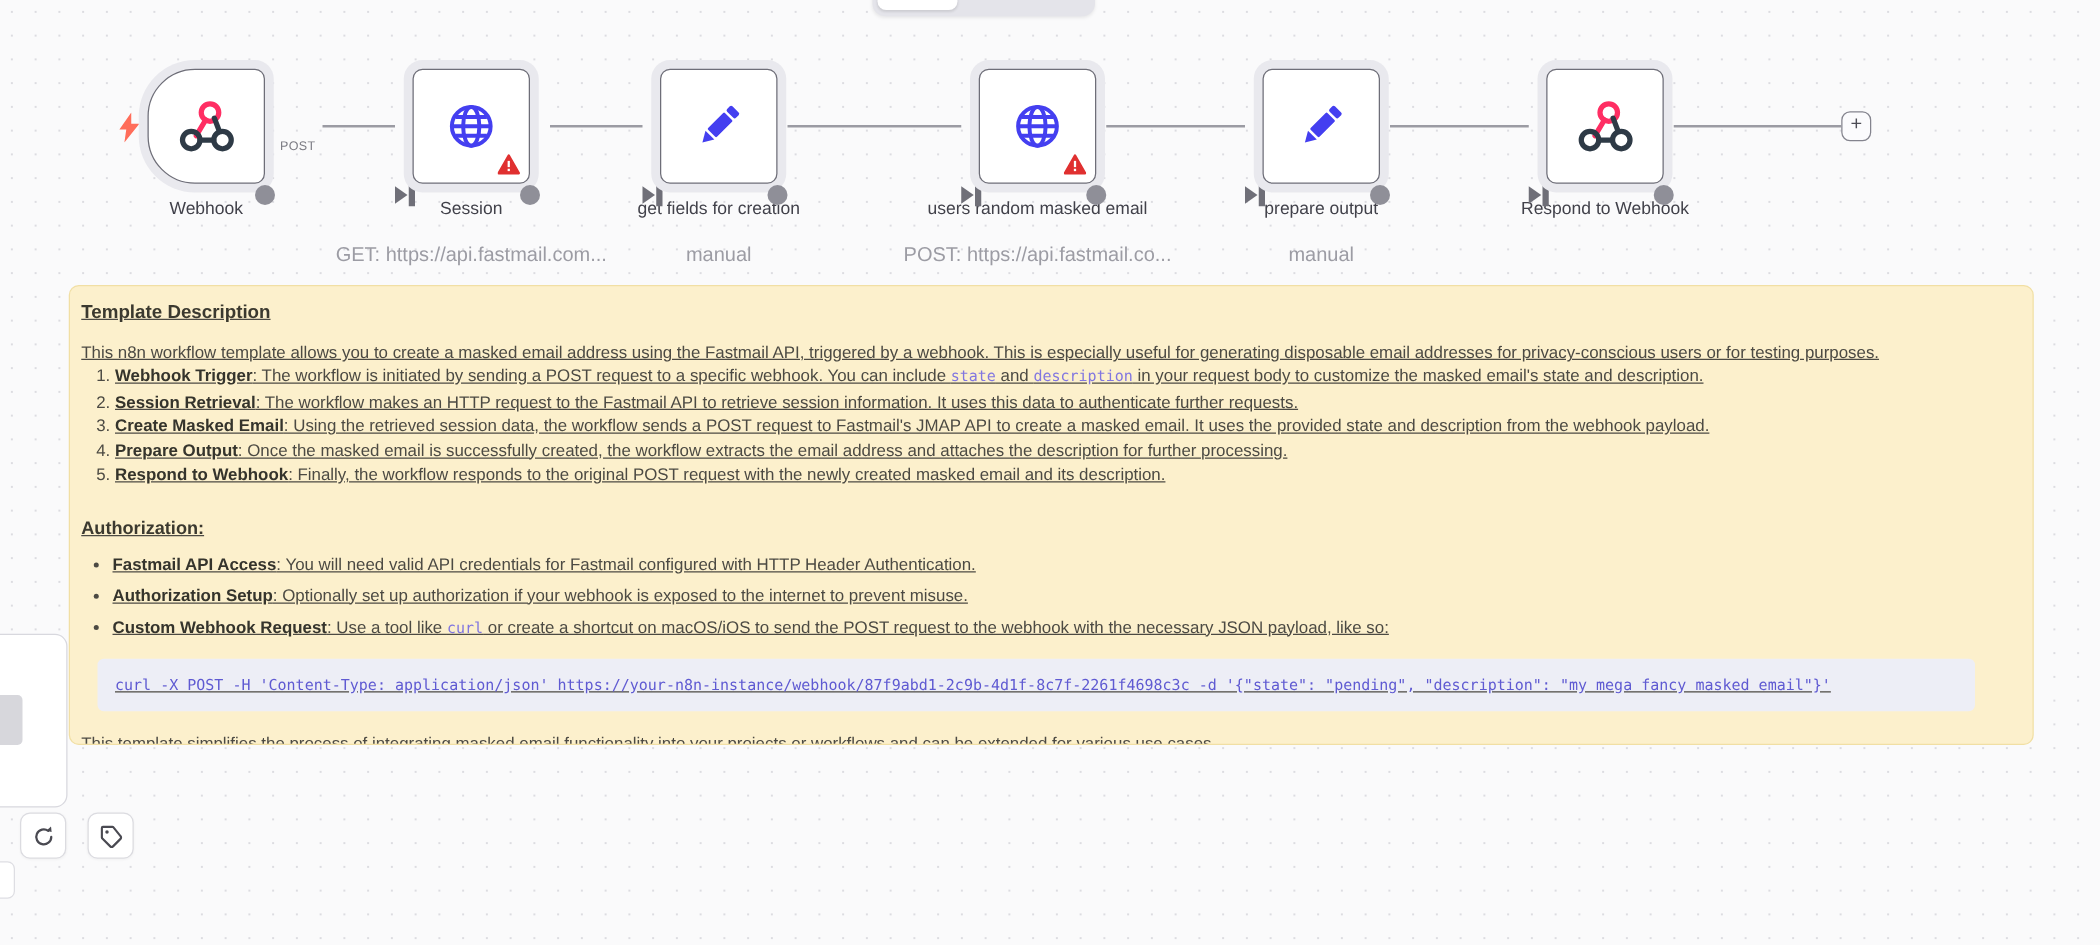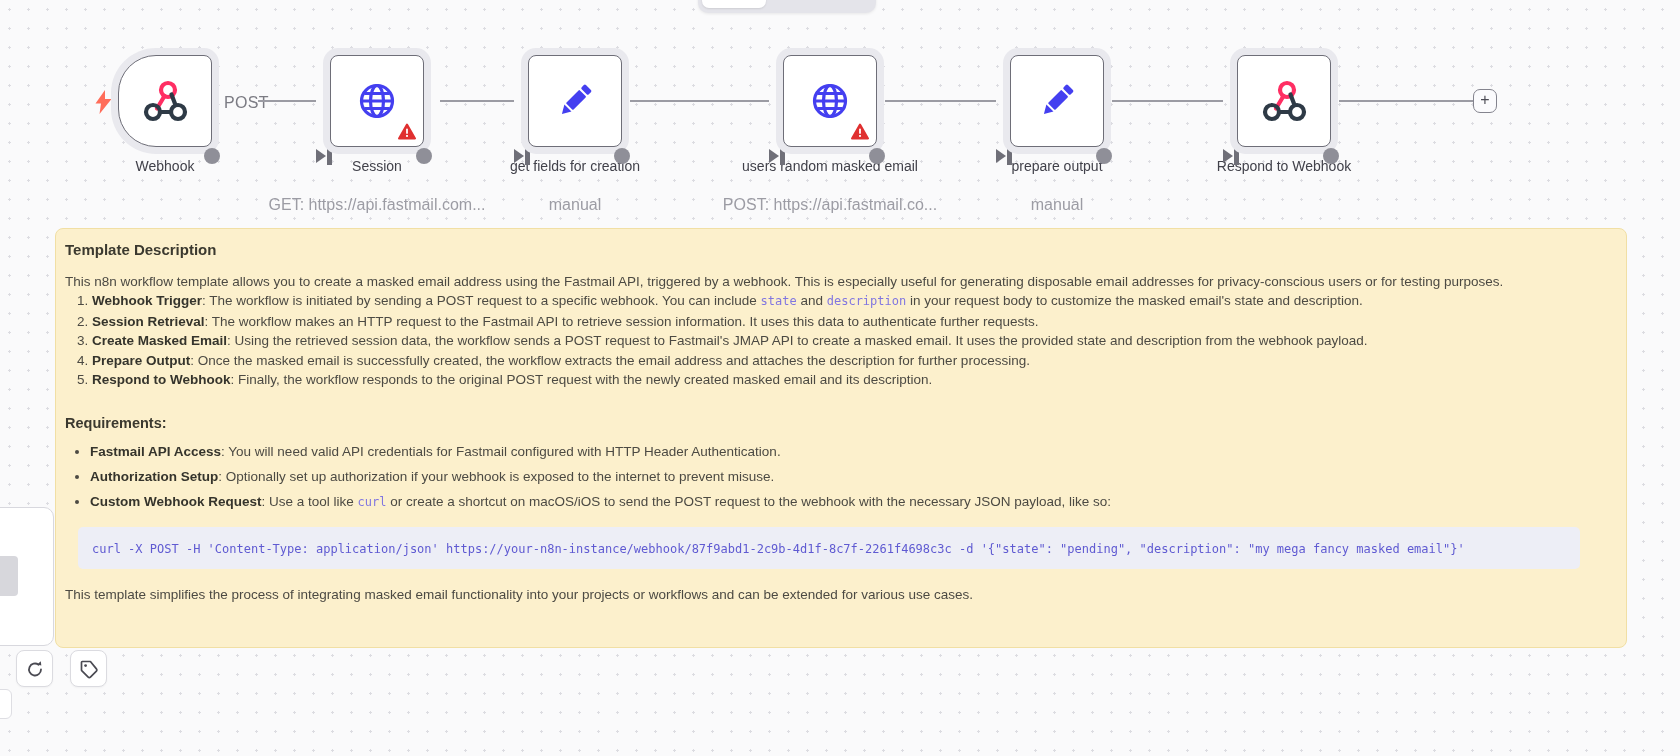--- a/index.html
+++ b/index.html
@@ -37,33 +37,33 @@
   .node-box.trigger { border-radius:38px 8px 8px 38px; }
   .warn { position:absolute; right:7px; bottom:6px; }
   .node-meta { width:230px; margin-left:-68px; margin-top:10px; text-align:center; }
   .node-label { font-size:14px; font-weight:500; color:#41414a; line-height:18px; }
   .node-sub { font-size:16px; color:#9c9ca4; margin-top:21px; }
   .outdot { position:absolute; top:93px; width:16px; height:16px; border-radius:50%; background:#8f8f98; z-index:2; }
   .inarrow { position:absolute; top:94px; width:0; height:0;
     border-left:10px solid #6f6f78; border-top:7px solid transparent; border-bottom:7px solid transparent; }
   .inbar { position:absolute; top:92px; width:5px; height:18px; background:#6f6f78; }
   .conn { position:absolute; top:100px; height:2px; background:#9b9ba3; }
-  .port-label { position:absolute; top:94px; font-size:16px; color:#7b7b83; letter-spacing:.3px; }
+  .port-label { position:absolute; top:112px; font-size:10px; color:#7b7b83; letter-spacing:.3px; }
   .add-node {
     position:absolute; left:1473px; top:89px; width:24px; height:24px;
     background:#fbfbfd; border:1.6px solid #84848e; border-radius:7px;
     color:#4c4c55; font-size:16px; line-height:20px; text-align:center; cursor:pointer;
   }
   .bolt { position:absolute; left:95px; top:90px; }
 
   
   .sticky {
-    position:absolute; left:55px; top:228px; width:1572px; height:420px;
+    position:absolute; left:55px; top:228px; width:1572px; height:368px;
     background:#fcf0cc; border:1px solid #f1dfa4; border-radius:8px;
-    padding:10px 24px 12px 9px; color:#4c4a43; overflow:hidden;
+    padding:10px 24px 12px 9px; color:#4c4a43; overflow:hidden;text-decoration:underline;
   }
   .sticky h2 { font-size:15px; font-weight:700; color:#3b392f; margin:2px 0 15px; }
   .sticky h3 { font-size:14.5px; font-weight:700; color:#3b392f; margin:25px 0 11px; }
   .sticky p  { font-size:13.5px; line-height:18px; }
   .sticky ol { margin:0 0 0 0; padding-left:27px; font-size:13.5px; }
   .sticky ol li { line-height:19.5px; }
   .sticky ul { margin:0; padding-left:25px; font-size:13.5px; list-style:disc; }
   .sticky ul li { line-height:19px; margin-bottom:6px; }
   .sticky strong { color:#35342c; }
   .sticky code {
@@ -246,21 +246,21 @@
   <div class="sticky">
     <h2>Template Description</h2>
     <p class="intro">This n8n workflow template allows you to create a masked email address using the Fastmail API, triggered by a webhook. This is especially useful for generating disposable email addresses for privacy-conscious users or for testing purposes.</p>
     <ol>
         <li><strong>Webhook Trigger</strong><span>: The workflow is initiated by sending a POST request to a specific webhook. You can include </span><code>state</code><span> and </span><code>description</code><span> in your request body to customize the masked email's state and description.</span></li>
         <li><strong>Session Retrieval</strong><span>: The workflow makes an HTTP request to the Fastmail API to retrieve session information. It uses this data to authenticate further requests.</span></li>
         <li><strong>Create Masked Email</strong><span>: Using the retrieved session data, the workflow sends a POST request to Fastmail's JMAP API to create a masked email. It uses the provided state and description from the webhook payload.</span></li>
         <li><strong>Prepare Output</strong><span>: Once the masked email is successfully created, the workflow extracts the email address and attaches the description for further processing.</span></li>
         <li><strong>Respond to Webhook</strong><span>: Finally, the workflow responds to the original POST request with the newly created masked email and its description.</span></li>
       </ol>
-    <h3>Requirements:</h3>
+    <h3>Authorization:</h3>
     <ul>
         <li><strong>Fastmail API Access</strong><span>: You will need valid API credentials for Fastmail configured with HTTP Header Authentication.</span></li>
         <li><strong>Authorization Setup</strong><span>: Optionally set up authorization if your webhook is exposed to the internet to prevent misuse.</span></li>
         <li><strong>Custom Webhook Request</strong><span>: Use a tool like </span><code>curl</code><span> or create a shortcut on macOS/iOS to send the POST request to the webhook with the necessary JSON payload, like so:</span></li>
       </ul>
     <div class="codeblock"><code>curl -X POST -H 'Content-Type: application/json' https://your-n8n-instance/webhook/87f9abd1-2c9b-4d1f-8c7f-2261f4698c3c -d '{"state": "pending", "description": "my mega fancy masked email"}'</code></div>
     <p class="footer">This template simplifies the process of integrating masked email functionality into your projects or workflows and can be extended for various use cases.</p>
   </div>
 
   <div class="partial-note"></div>

